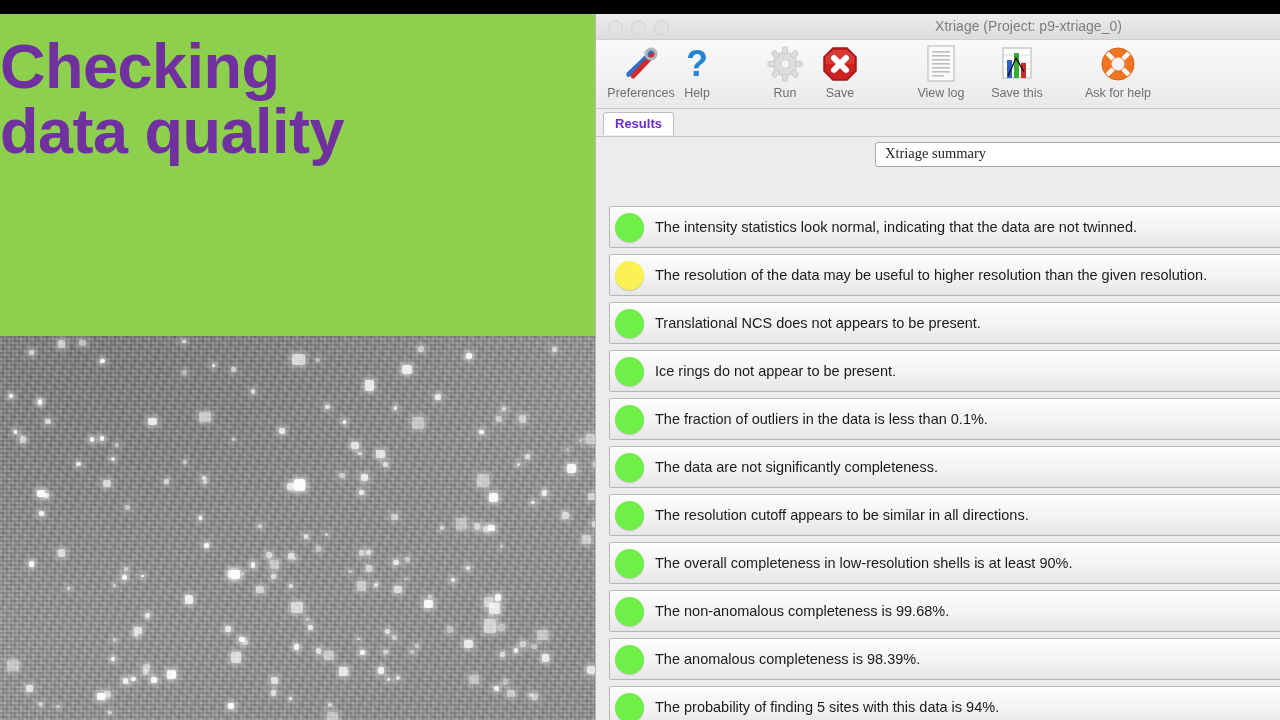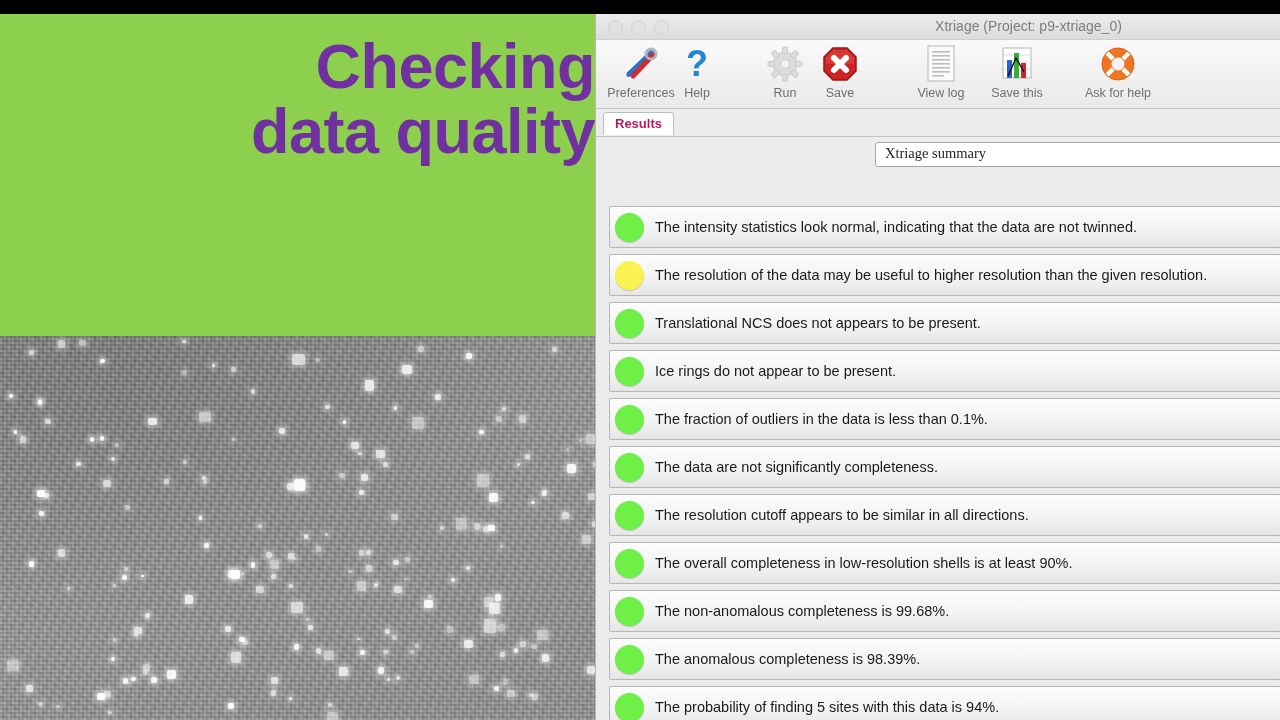--- a/index.html
+++ b/index.html
@@ -33,21 +33,21 @@
     position: absolute;
     left: 0; top: 0;
     width: 595px;
     height: 322px;
     background: #8DD04E;
   }
   #title-block {
     position: absolute;
     left: 0; top: 20px;
     width: 595px;
-    text-align: right;
+    text-align: left;
     color: #7030A0;
     font-family: "Liberation Sans", sans-serif;
     font-weight: bold;
     font-size: 63px;
     line-height: 1.03;
     letter-spacing: -0.5px;
   }
   #title-block .ln { display: block; white-space: nowrap; }
   #title-block .ital { font-style: italic; }
 
@@ -191,21 +191,21 @@
     border-bottom: 1px solid #c3c3c3;
   }
   .subtab {
     position: absolute;
     left: 7px; top: 3px;
     height: 22px;
     line-height: 22px;
     padding: 0 11px;
     font-size: 13px;
     font-weight: bold;
-    color: #be185d;
+    color: #6d28d9;
     background: #ffffff;
     border: 1px solid #bdbdbd;
     border-bottom: none;
     border-radius: 4px 4px 0 0;
     font-family: "Liberation Sans", sans-serif;
   }
 
   
   #combo-row {
     position: relative;

